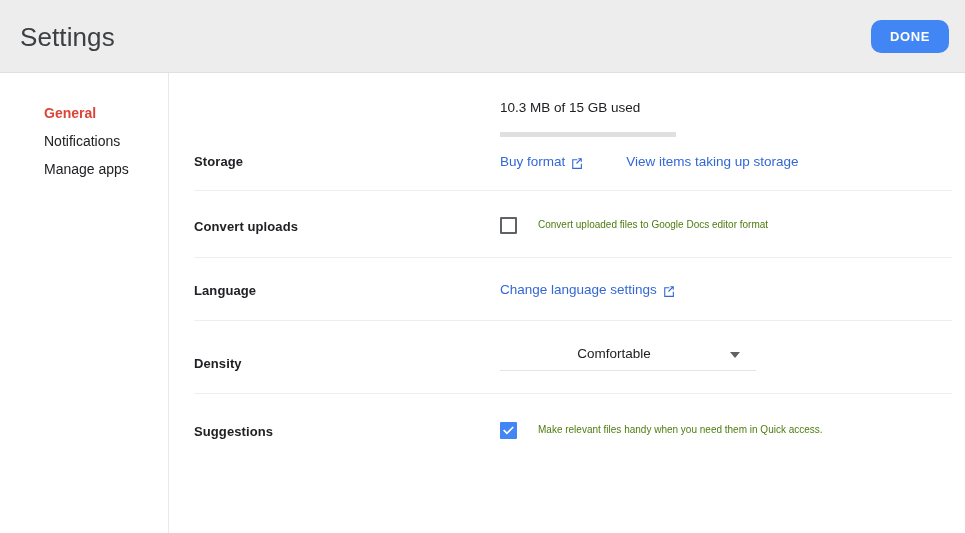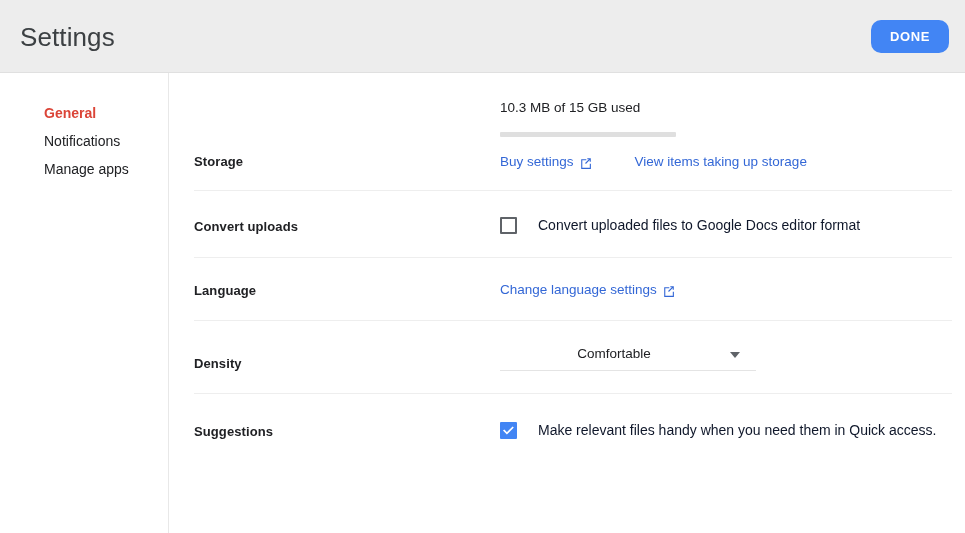--- a/index.html
+++ b/index.html
@@ -171,22 +171,22 @@
     border: 2px solid #5f6368;
     background: #ffffff;
   }
   .cb.checked {
     background: #4285f4;
     border: 2px solid #4285f4;
   }
   .cb.checked svg { display: block; position: absolute; left: 0; top: 0; }
   .check-label {
     margin-left: 21px;
-    font-size: 14px;
-    color: #0f172a;
+    font-size: 10px;
+    color: #4d7c0f;
     line-height: 18px;
   }
 
   
   .sec-language { padding-top: 22px; padding-bottom: 22px; }
   .sec-language .section-label { padding-top: 1px; }
 
   
   .sec-density { padding-top: 24px; padding-bottom: 22px; }
   .sec-density .section-label { padding-top: 3px; }
@@ -236,21 +236,21 @@
 
   <div class="content">
 
     <div class="section sec-storage">
       <div class="section-label">Storage</div>
       <div class="section-body">
         <div class="storage-used">10.3 MB of 15 GB used</div>
         <div class="storage-bar"></div>
         <div class="storage-links">
           <span class="link">
-            <span>Buy settings</span>
+            <span>Buy format</span>
             <span class="ext-icon">
               <svg width="12" height="12" viewBox="0 0 12 12">
                 <path d="M1.2 2.2 h5.1 v1.1 h-4 v7.5 h7.5 v-4 h1.1 v5.1 h-9.7 z" fill="#3367d6"></path>
                 <path d="M7.3 1.2 h3.5 v3.5 h-1.1 V3.1 L5.9 6.9 5.1 6.1 8.9 2.3 H7.3 z" fill="#3367d6"></path>
               </svg>
             </span>
           </span>
           <span class="link-gap"></span>
           <span class="link">View items taking up storage</span>
         </div>

